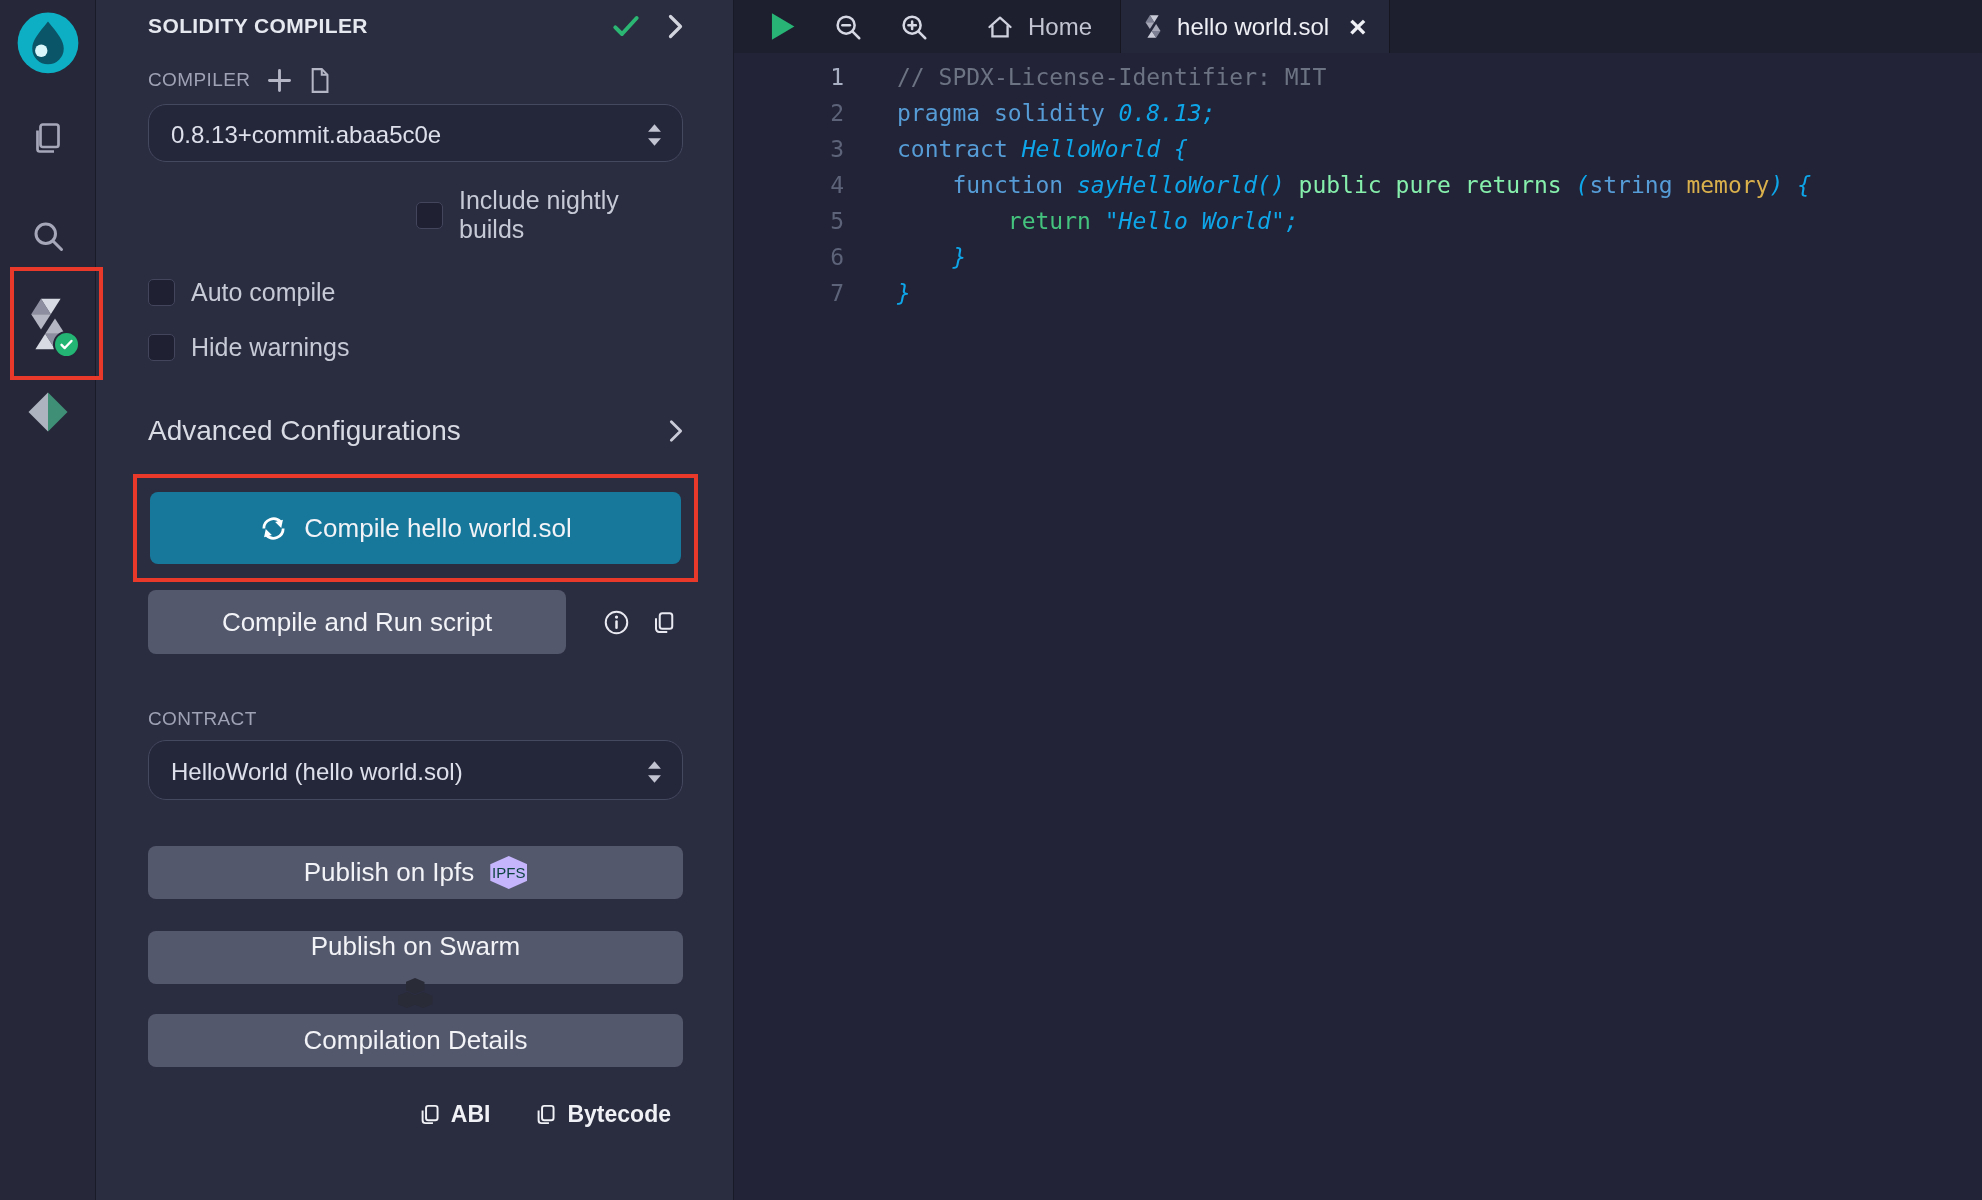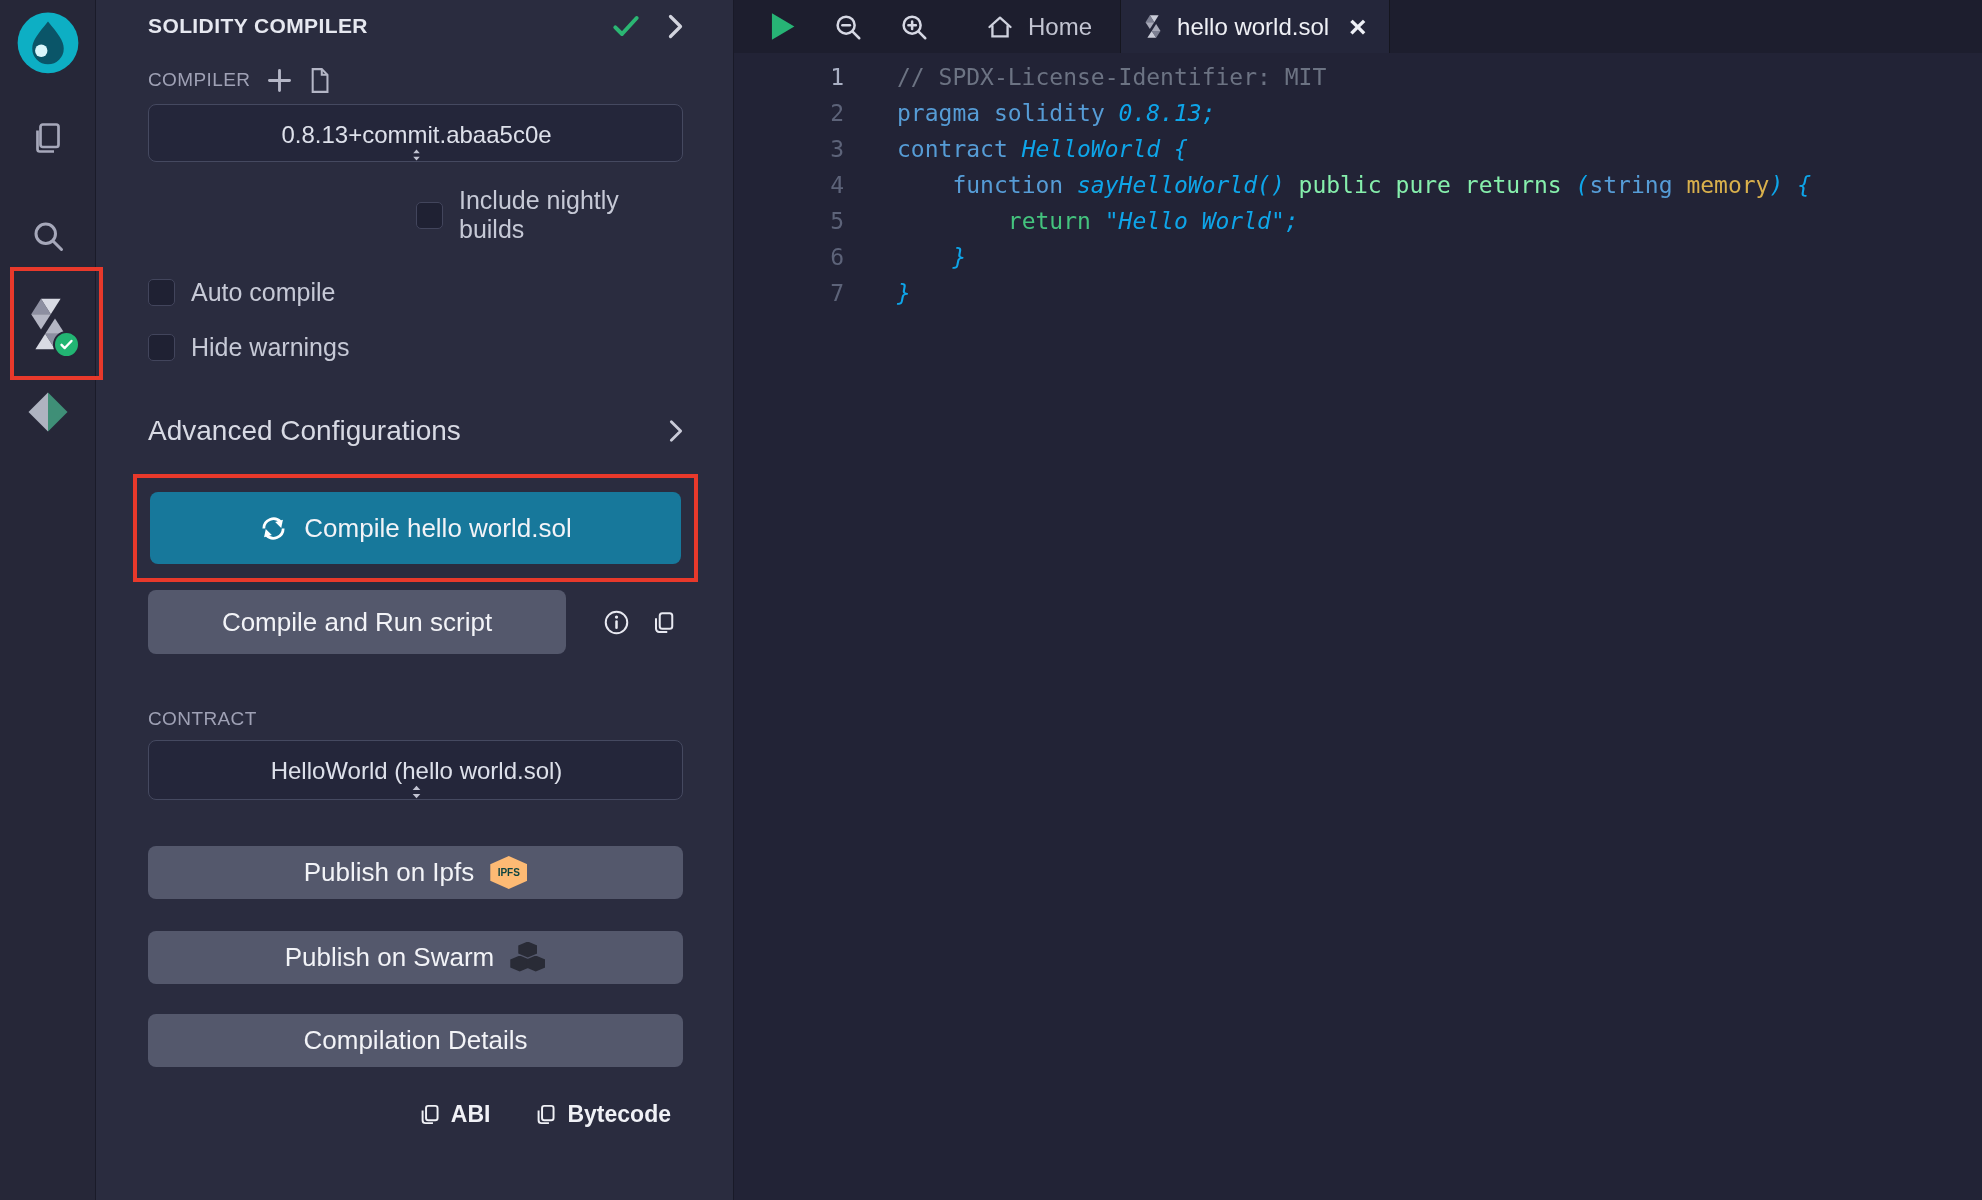--- a/index.html
+++ b/index.html
@@ -25,22 +25,22 @@
            padding:10px 50px 0 52px; overflow:hidden; position:relative; }
   .panel-header { display:flex; align-items:center; height:32px; }
   .panel-title { color:#e6e8f0; font-size:21px; font-weight:700; letter-spacing:.4px; }
   .panel-header .spacer { flex:1; }
   .hdr-ico { display:flex; align-items:center; justify-content:center; cursor:pointer; margin-left:26px; }
 
   .compiler-row { display:flex; align-items:center; margin-top:24px; height:28px; }
   .section-label { color:#9fa1b5; font-size:19px; letter-spacing:.4px; }
   .mini-ico { display:flex; align-items:center; cursor:pointer; margin-left:18px; }
 
-  .select { margin-top:10px; height:58px; background:#24263a; border:1px solid #454960; border-radius:8px;
-            display:flex; align-items:center; padding:16px 20px 0 22px; cursor:pointer;flex-direction:column; }
+  .select { margin-top:10px; height:58px; background:#24263a; border:1px solid #454960; border-radius:18px;
+            display:flex; align-items:center; padding:3px 20px 0 22px; cursor:pointer; }
   .select .val { color:#dde0ea; font-size:24px; flex:1; }
   .select2 { height:60px; }
 
   .cbrow { display:flex; align-items:center; cursor:default; }
   .cbrow.nightly { margin-top:24px; margin-left:240px;padding-left:28px; }
   .cbrow.auto { margin-top:34px; }
   .cbrow.hide { margin-top:26px; }
   .cb { width:27px; height:27px; border-radius:5px; background:#1f2133; border:1px solid #42455c;
         flex-shrink:0; cursor:pointer; }
   .cblabel { color:#c6c9d6; font-size:25px; margin-left:16px; }
@@ -56,26 +56,26 @@
   .btn-primary { width:100%; height:72px; background:#17789b; gap:16px; }
   .runrow { margin-top:8px; display:flex; align-items:center; }
   .btn-secondary { background:#54586c; }
   .btn-run { width:418px; height:64px; }
   .runrow .icon-btn { margin-left:38px; cursor:pointer; display:flex; }
   .runrow .icon-btn + .icon-btn { margin-left:22px; }
 
   .contract-label { margin-top:54px; height:22px; display:flex; align-items:center; }
   .pub { width:100%; height:53px; gap:16px; }
   .pub-ipfs { margin-top:46px; }
-  .pub-swarm { margin-top:32px; }
+  .pub-swarm { margin-top:32px;flex-direction:column; }
   .pub-details { margin-top:30px; }
-  .hex-badge { width:37px; height:33px; background:#fdba74;
+  .hex-badge { width:37px; height:33px; background:#c4b5fd;
                clip-path:polygon(50% 0,100% 25%,100% 75%,50% 100%,0 75%,0 25%);
                display:flex; align-items:center; justify-content:center;
-               font-size:10px; font-weight:bold; color:#0e4440; letter-spacing:0; }
+               font-size:15px; font-weight:normal; color:#0e4440; letter-spacing:0; }
   .swarm-ico { position:relative; width:36px; height:32px; }
   .swarm-ico span { position:absolute; width:19px; height:16px; background:#292b36;
                     clip-path:polygon(50% 0,100% 25%,100% 75%,50% 100%,0 75%,0 25%); }
   .swarm-ico .h1 { left:8px; top:0; } .swarm-ico .h2 { left:0; top:14px; } .swarm-ico .h3 { left:16px; top:14px; }
 
   .abirow { margin-top:34px; display:flex; align-items:center; justify-content:flex-end; padding-right:12px; }
   .abigrp { display:flex; align-items:center; gap:10px; cursor:pointer; }
   .abigrp + .abigrp { margin-left:44px; }
   .abitext { color:#f0f1f6; font-size:23px; font-weight:bold; }
 

